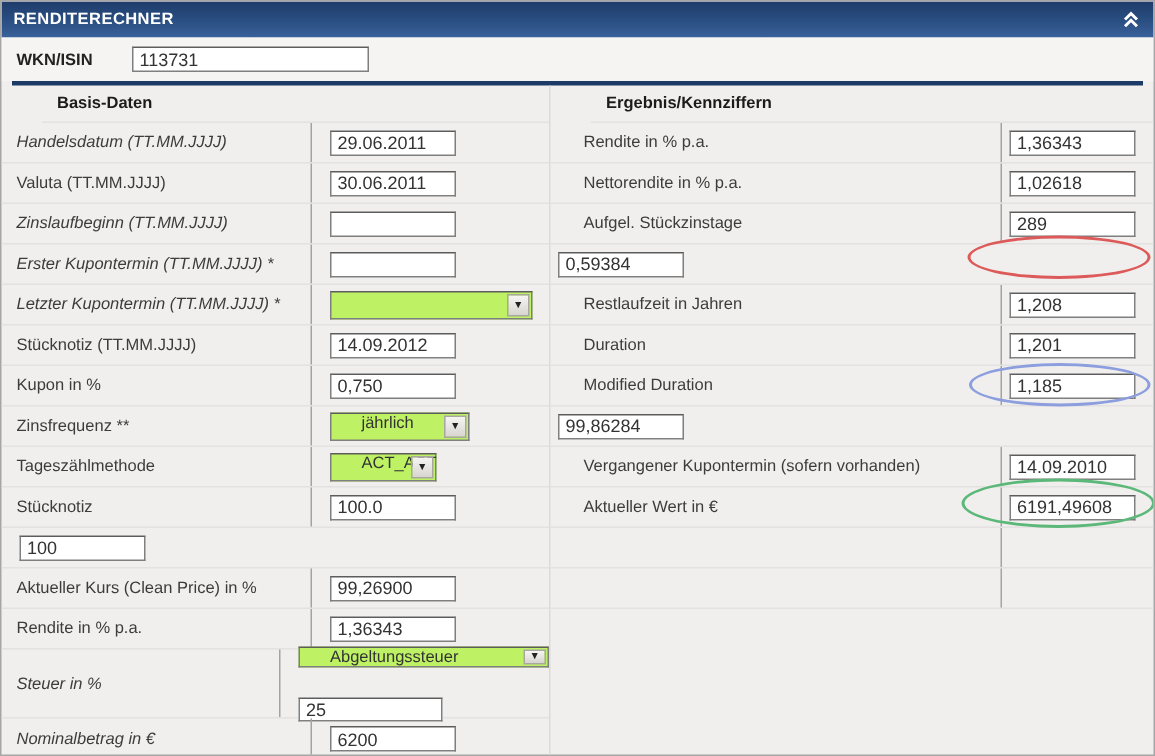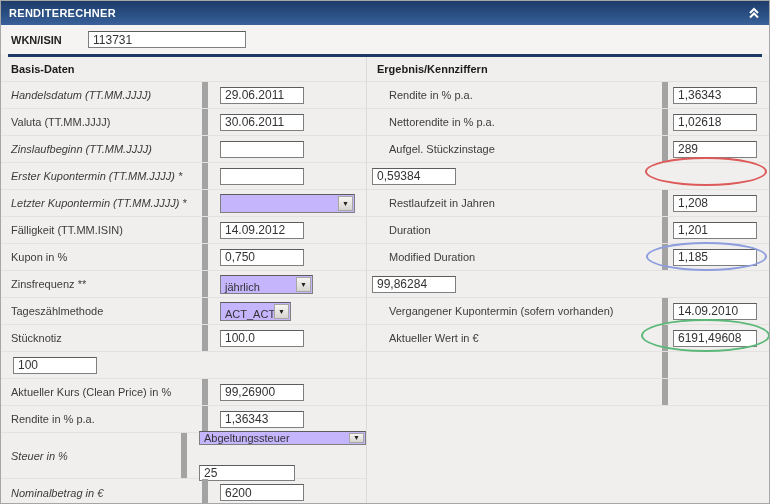--- a/index.html
+++ b/index.html
@@ -32,43 +32,44 @@
   }
   .rule { height:3px; background:#1c3a66; margin:0 7px; }
   
   .cols { display:flex; height:449px; }
   .col-left  { width:366px; border-right:1px solid #dcdbd9; }
   .col-right { flex:1; }
   .sec-head {
     height:25px; display:flex; align-items:center; padding-left:10px;
     font-size:11px; font-weight:bold; color:#1b1b1b;
     border-bottom:1px solid #e3e2e0;
+    margin-left:27px;
   }
   .row { display:flex; align-items:center; height:27px; border-bottom:1px solid #e3e2e0; }
   .row.tall { height:46px; }
   .row.filler { height:100px; border-bottom:none; }
   .lbl {
     font-size:11px; color:#3c3c3c; align-self:stretch;
     display:flex; align-items:center; white-space:nowrap; overflow:hidden;
-    border-right:6px solid #a3a3a3;
+    border-right:1px solid #a3a3a3;
   }
   .lbl.it { font-style:italic; }
   .col-left  .lbl { width:207px; padding-left:10px; }
   .col-right .lbl { width:301px; padding-left:22px; }
   .ctl { flex:1; align-self:stretch; display:flex; align-items:center; }
   .col-left  .ctl { padding-left:12px; }
   .col-right .ctl { padding-left:5px; }
   .ctl-stack { flex-direction:column; align-items:flex-start; justify-content:center; gap:20px; }
   .in-s { width:84px; }
   .in-m { width:96px; }
   
   .sel {
-    position:relative; height:19px; background:#c4b5fd;
+    position:relative; height:19px; background:#bef264;
     border:1px solid #7f7f7f; border-top-color:#5c5c5c;
-    display:inline-flex; align-items:flex-end; padding-left:4px;
+    display:inline-flex; align-items:flex-start; padding-left:20px;
     font-size:11px; color:#333; cursor:pointer; z-index:2;
   }
   .sel-btn {
     position:absolute; right:1px; top:1px; bottom:1px; width:15px;
     background:linear-gradient(#f6f5f3,#d8d5d0);
     border:1px solid #a9a7a2; display:flex; align-items:center; justify-content:center;
     font-size:7px; color:#222; line-height:1;
   }
   .w71 {width:71px;} .w93 {width:93px;} .w135 {width:135px;} .w167 {width:167px;}
   
@@ -130,21 +131,21 @@
       <div class="row">
         <div class="lbl it">Letzter Kupontermin (TT.MM.JJJJ) *</div>
         <div class="ctl">
           <span class="sel w135">
             <span></span>
             <span class="sel-btn">▼</span>
           </span>
         </div>
       </div>
       <div class="row">
-        <div class="lbl">Fälligkeit (TT.MM.ISIN)</div>
+        <div class="lbl">Stücknotiz (TT.MM.JJJJ)</div>
         <div class="ctl">
             <input class="tb in-s" value="14.09.2012" style="">
           </div>
       </div>
       <div class="row">
         <div class="lbl">Kupon in %</div>
         <div class="ctl">
             <input class="tb in-s" value="0,750" style="">
           </div>
       </div>

